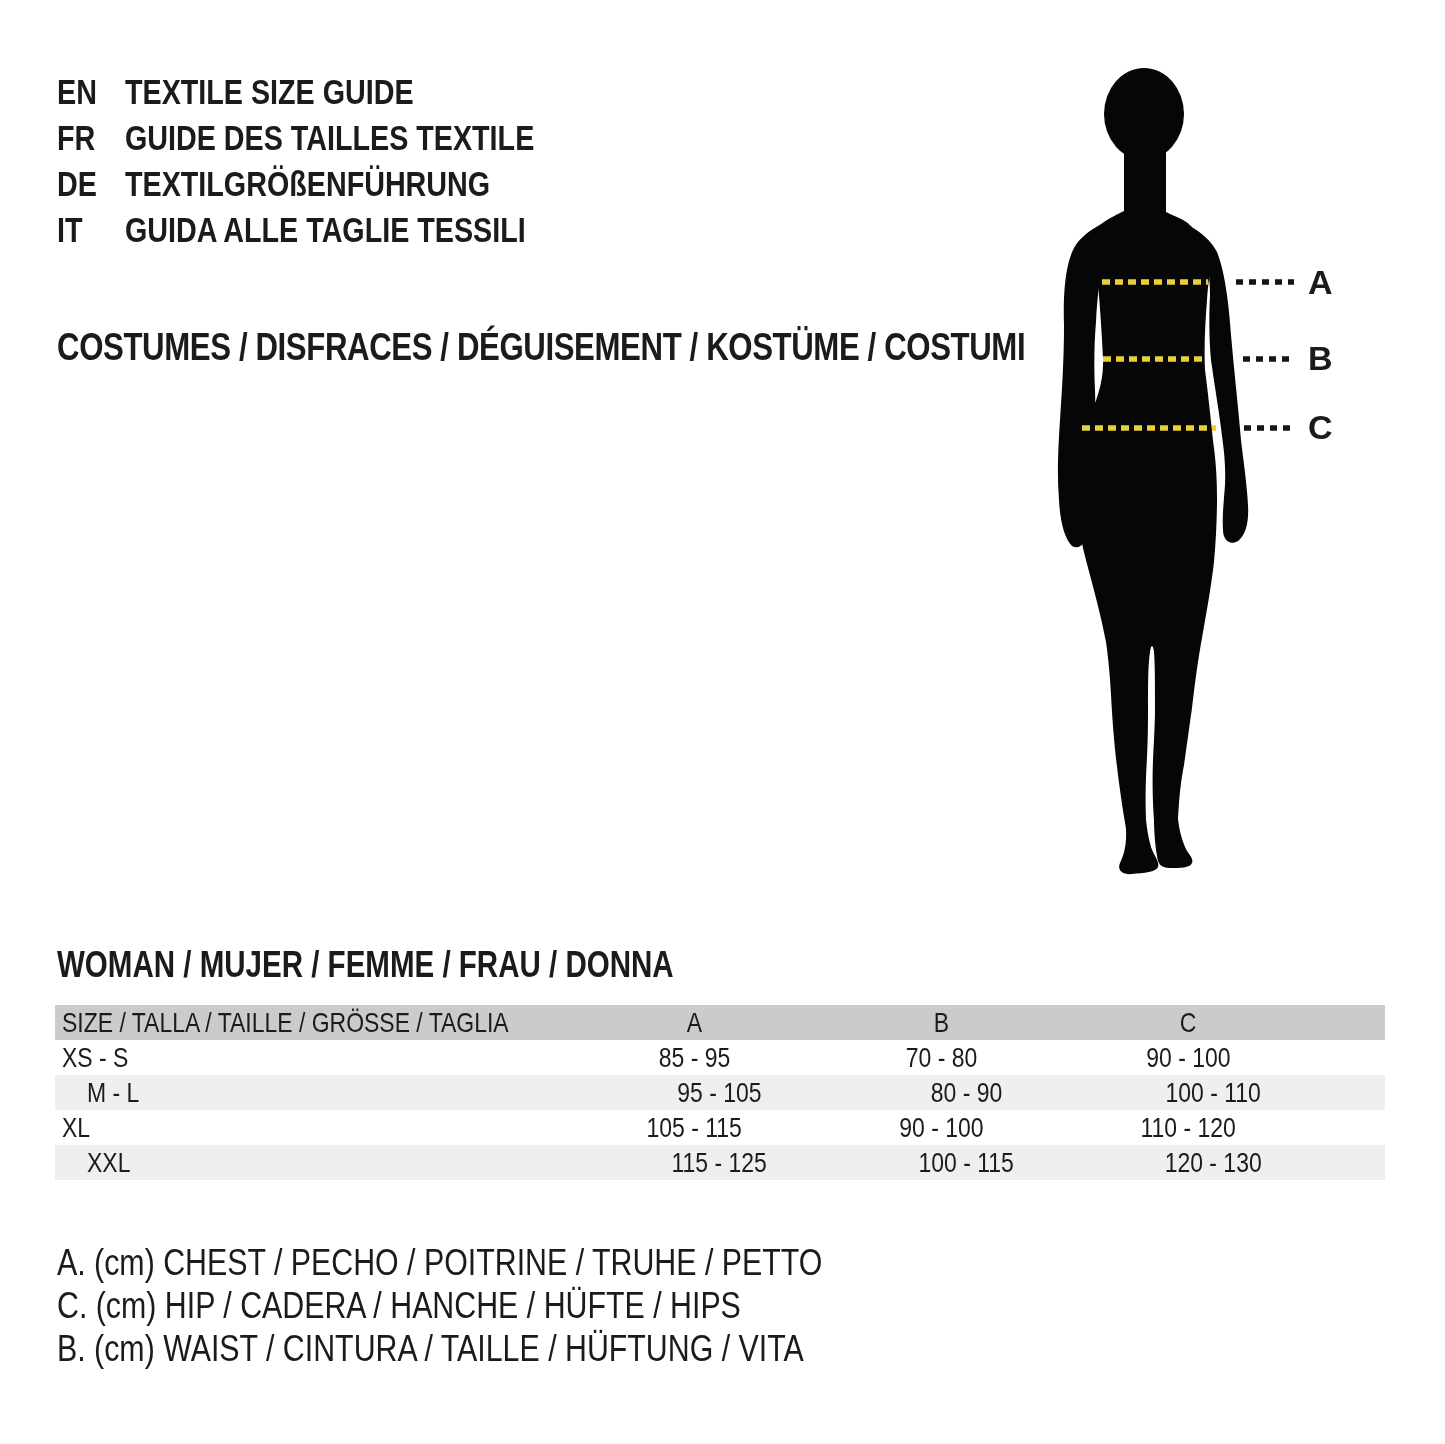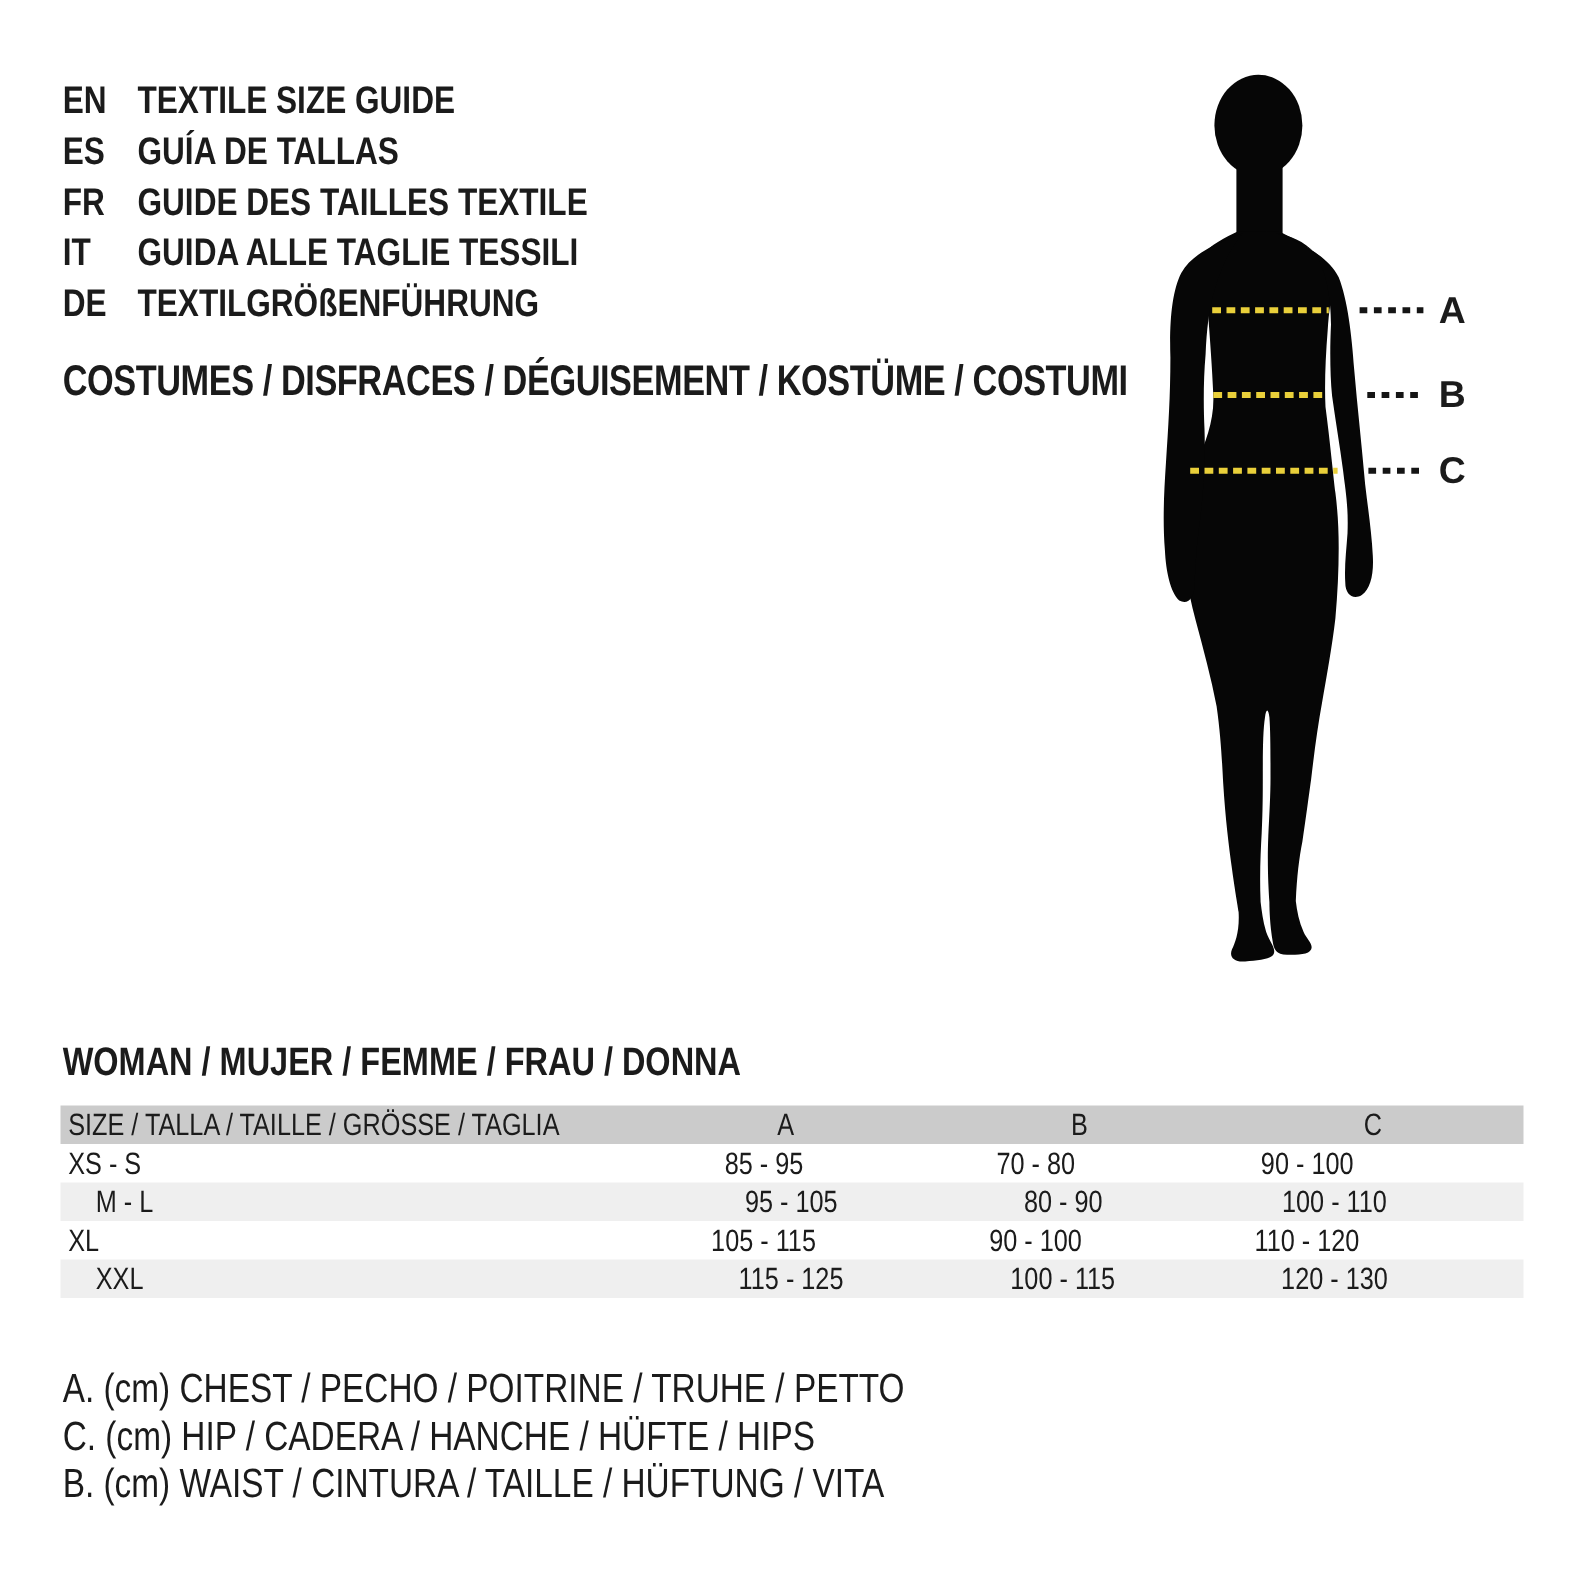--- a/index.html
+++ b/index.html
@@ -59,49 +59,46 @@
 
   
   .size-table { position: absolute; left: 55px; top: 1005px; width: 1330px; }
   .t-row {
     display: grid;
     grid-template-columns: 516px 247px 247px 247px;
     height: 35px; line-height: 35px;
     padding-right: 73px;
     font-size: 28px; font-weight: 400;
   }
-  .t-row.header { background: #cbcbcb; gap: 20px; }
+  .t-row.header { background: #cbcbcb; }
   .t-row.alt { background: #efefef; padding-left: 25px; }
   .t-cell-label { text-align: left; padding-left: 7px; }
   .t-cell { text-align: center; }
 
   
   .legend { position: absolute; left: 57px; top: 1241px; }
   .legend-row { height: 43px; line-height: 43px; font-size: 37px; font-weight: 400; }
 </style>
 </head>
 <body>
 
 <div class="page">
 
   <div class="langs">
     <div class="lang-row">
       <span class="lang-code"><span class="cond">EN</span></span><span class="lang-name cond">TEXTILE SIZE GUIDE</span>
     </div>
     <div class="lang-row">
-      <span class="lang-code"><span class="cond">ES</span></span><span class="lang-name cond">GUÍA DE TALLAS</span>
-    </div>
-    <div class="lang-row">
       <span class="lang-code"><span class="cond">FR</span></span><span class="lang-name cond">GUIDE DES TAILLES TEXTILE</span>
     </div>
     <div class="lang-row">
+      <span class="lang-code"><span class="cond">DE</span></span><span class="lang-name cond">TEXTILGRÖßENFÜHRUNG</span>
+    </div>
+    <div class="lang-row">
       <span class="lang-code"><span class="cond">IT</span></span><span class="lang-name cond">GUIDA ALLE TAGLIE TESSILI</span>
-    </div>
-    <div class="lang-row">
-      <span class="lang-code"><span class="cond">DE</span></span><span class="lang-name cond">TEXTILGRÖßENFÜHRUNG</span>
     </div>
   </div>
 
   <div class="category">
     <span class="cond" style="transform: scaleX(0.80);">COSTUMES / DISFRACES / DÉGUISEMENT / KOSTÜME / COSTUMI</span>
   </div>
 
   <div class="figure-wrap">
     <svg viewBox="0 0 420 880" xmlns="http://www.w3.org/2000/svg">
 

